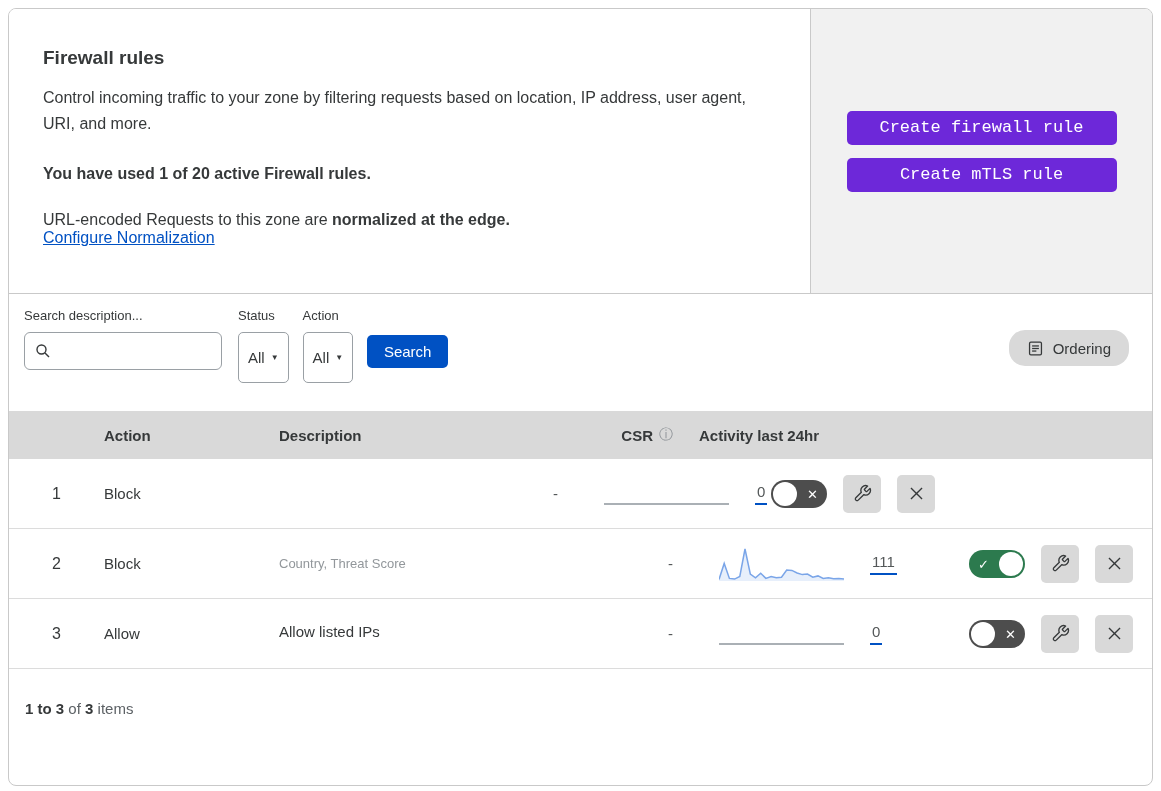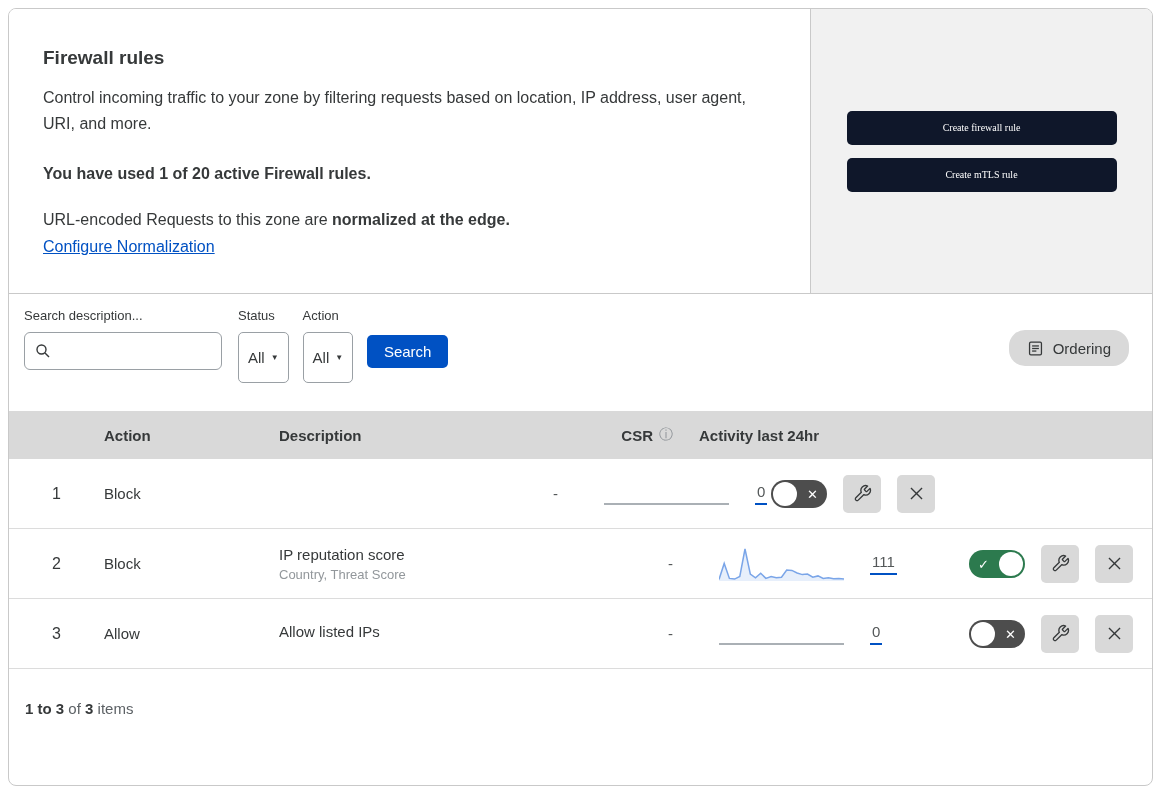--- a/index.html
+++ b/index.html
@@ -15,27 +15,27 @@
   }
 
   
   .top-section { display: flex; height: 285px; border-bottom: 1px solid #c9c9c9; flex: none; }
   .intro-card { width: 802px; flex: none; background: #fff; border-right: 1px solid #c9c9c9; padding: 38px 40px 0 34px; }
   .intro-card h1 { font-size: 19px; font-weight: 700; color: #36393a; margin-bottom: 16px; }
   .intro-desc { font-size: 16px; line-height: 26px; color: #36393a; max-width: 720px; }
   .intro-usage { font-size: 16px; font-weight: 700; margin-top: 28px; }
   .intro-norm { font-size: 16px; margin-top: 28px; }
   .intro-norm strong { font-weight: 700; }
-  .intro-link { display: inline-block; margin-top: 9px; font-size: 16px; color: #0051c3; text-decoration: underline; cursor: pointer; }
+  .intro-link { display: inline-block; font-size: 16px; color: #0051c3; text-decoration: underline; cursor: pointer; }
 
   .actions-panel { flex: 1; background: #f1f1f1; display: flex; flex-direction: column; align-items: center; justify-content: center; gap: 13px; }
   .btn-primary {
     width: 270px; height: 34px; border: none; border-radius: 5px;
-    background: #0f172a; color: #fff; font-size: 10px;
-    font-family: Liberation Serif, serif; cursor: pointer;
+    background: #6d28d9; color: #fff; font-size: 17px;
+    font-family: Liberation Mono, monospace; cursor: pointer;
   }
 
   
   .filter-bar { height: 117px; flex: none; background: #fff; position: relative; padding: 14px 18px 0 15px; display: flex; align-items: flex-start; }
   .field { display: flex; flex-direction: column; }
   .field-label { font-size: 13px; color: #36393a; margin-bottom: 9px; }
   .search-box {
     width: 198px; height: 38px; border: 1px solid #9aa0a5; border-radius: 6px;
     display: flex; align-items: center; padding: 0 10px; background: #fff;
   }
@@ -204,21 +204,20 @@
             <line x1="19" y1="5" x2="5" y2="19"></line>
           </svg>
       </button>
     </div>
   </div>
 
   <div class="grid-row table-row">
     <div class="col-num">2</div>
     <div class="cell-action">Block</div>
     <div class="cell-desc">
-      <div class="desc-title">IP reputation score</div>
       <div class="desc-sub">Country, Threat Score</div>
     </div>
     <div class="cell-csr col-csr">-</div>
     <div class="cell-activity">
       <div class="spark-wrap">
         <svg id="sparkline" width="125" height="40" viewBox="0 0 125 40">
           <polygon fill="rgba(122,165,232,0.18)" points="0.0,35.4 5.2,19.4 10.4,34.4 15.6,35.1 20.8,32.5 26.0,5.0 31.3,30.0 36.5,33.8 41.7,29.3 46.9,34.4 52.1,32.5 57.3,33.8 62.5,33.2 67.7,26.1 72.9,26.4 78.1,29.0 83.3,30.6 88.5,30.0 93.8,33.2 99.0,31.9 104.2,34.4 109.4,33.8 114.6,34.8 119.8,34.4 125.0,35.1 125,37 0,37"></polygon>
           <polyline fill="none" stroke="#7aa5e8" stroke-width="1.5" points="0.0,35.4 5.2,19.4 10.4,34.4 15.6,35.1 20.8,32.5 26.0,5.0 31.3,30.0 36.5,33.8 41.7,29.3 46.9,34.4 52.1,32.5 57.3,33.8 62.5,33.2 67.7,26.1 72.9,26.4 78.1,29.0 83.3,30.6 88.5,30.0 93.8,33.2 99.0,31.9 104.2,34.4 109.4,33.8 114.6,34.8 119.8,34.4 125.0,35.1"></polyline>
         </svg>
       </div>

